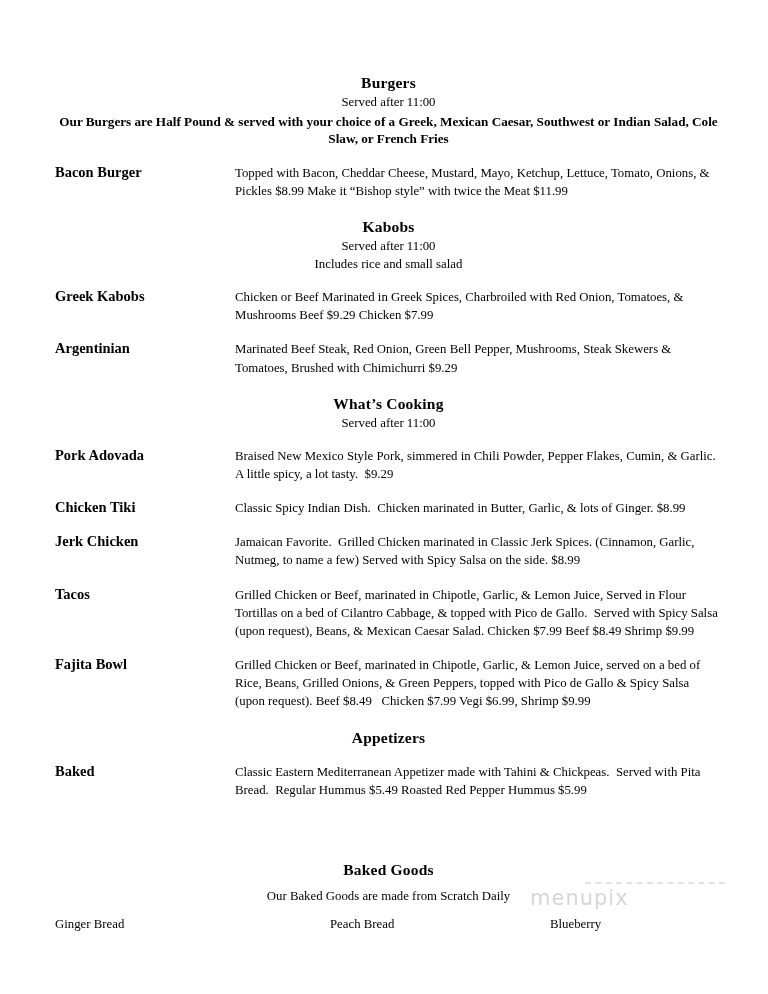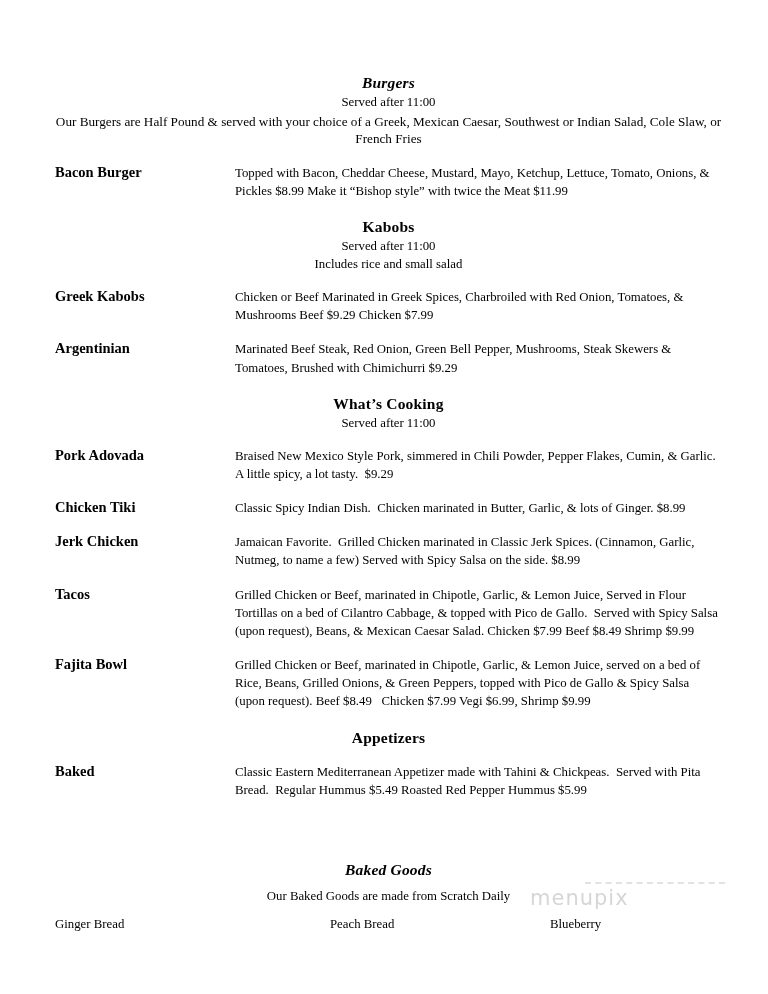--- a/index.html
+++ b/index.html
@@ -15,30 +15,30 @@
     padding: 74px 46px 0 55px;
     overflow: hidden;
   }
   .heading {
     text-align: center;
     font-weight: 700;
     font-size: 15.5px;
     margin-top: 18px;
     letter-spacing: 0.2px;
   }
-  .heading.first { margin-top: 0; font-style: italic; }
+  .heading.first { margin-top: 0; }
   .subtitle {
     text-align: center;
     font-weight: 400;
     font-size: 12.8px;
     margin-top: 3px;
   }
   .intro {
     text-align: center;
-    font-weight: 400;
+    font-weight: 700;
     font-size: 13.2px;
     line-height: 1.32;
     margin-top: 3px;
   }
   .menu-item {
     display: flex;
     margin-top: 16px;
   }
   .item-name {
     width: 180px;

